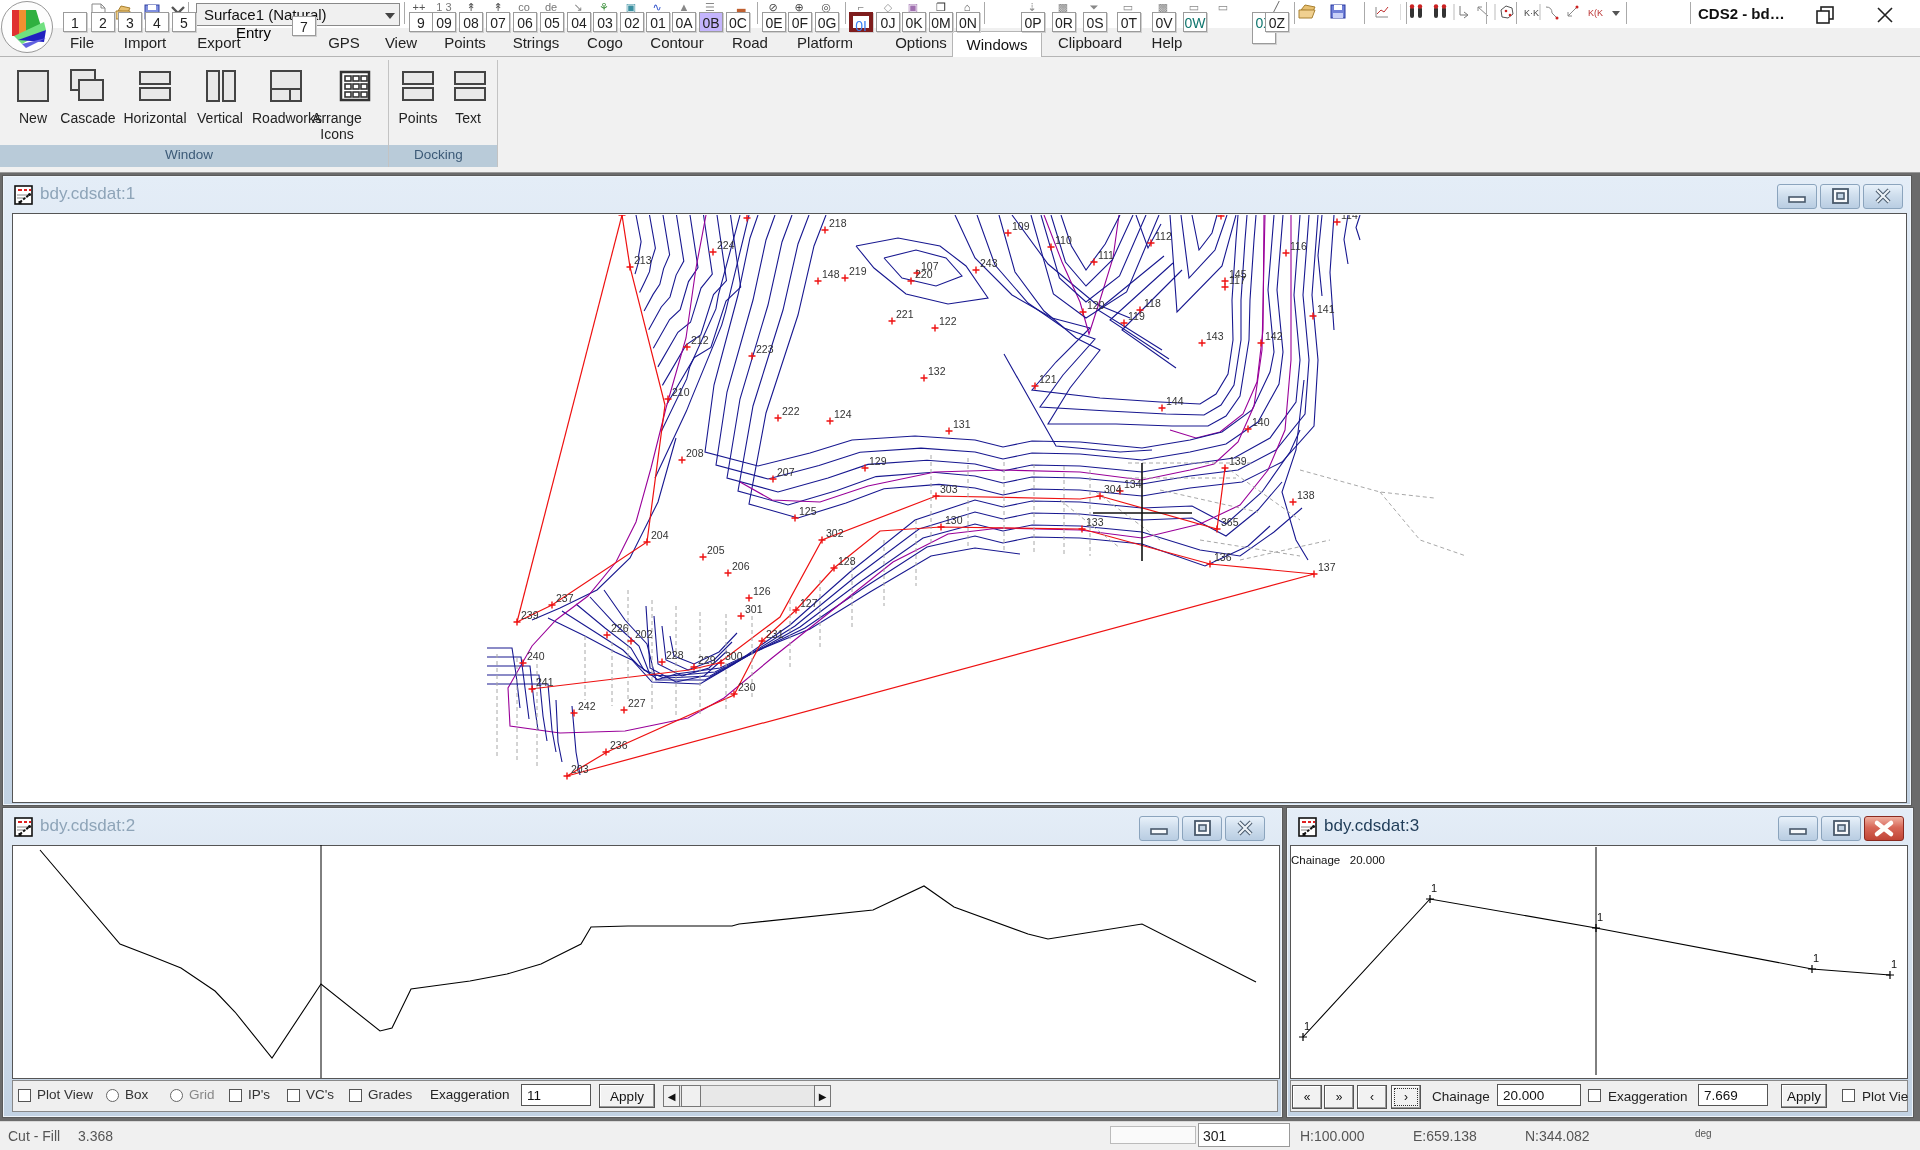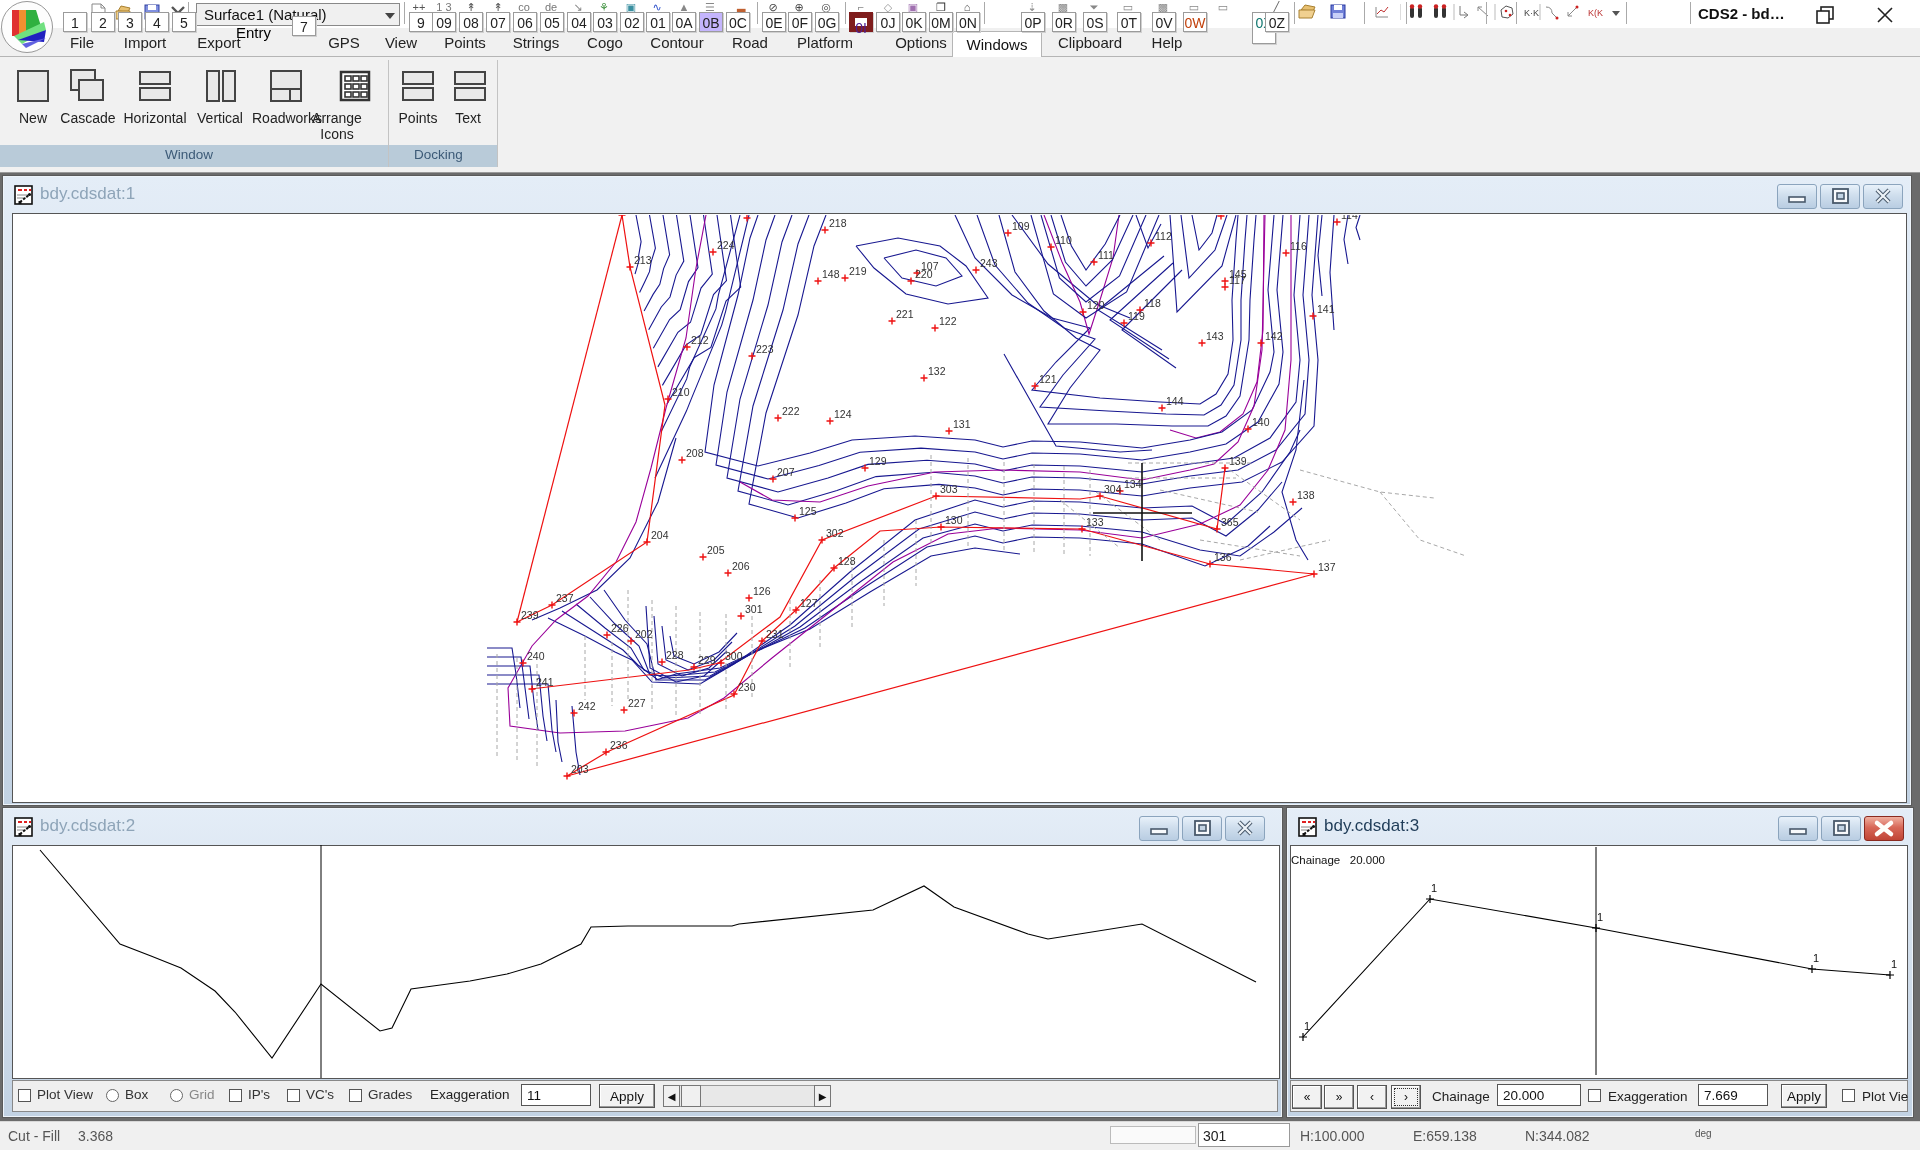--- a/index.html
+++ b/index.html
@@ -212,31 +212,31 @@
 <div style="position:absolute;left:567px;top:12px;width:24px;height:20px;background:#fff;border:1px solid #9b9b9b;box-shadow:1px 1px 0 #d0d0d0;font-size:14px;color:#222;text-align:center;line-height:20px;z-index:30">04</div>
 <div style="position:absolute;left:593px;top:12px;width:24px;height:20px;background:#fff;border:1px solid #9b9b9b;box-shadow:1px 1px 0 #d0d0d0;font-size:14px;color:#222;text-align:center;line-height:20px;z-index:30">03</div>
 <div style="position:absolute;left:620px;top:12px;width:24px;height:20px;background:#fff;border:1px solid #9b9b9b;box-shadow:1px 1px 0 #d0d0d0;font-size:14px;color:#222;text-align:center;line-height:20px;z-index:30">02</div>
 <div style="position:absolute;left:646px;top:12px;width:24px;height:20px;background:#fff;border:1px solid #9b9b9b;box-shadow:1px 1px 0 #d0d0d0;font-size:14px;color:#222;text-align:center;line-height:20px;z-index:30">01</div>
 <div style="position:absolute;left:672px;top:12px;width:24px;height:20px;background:#fff;border:1px solid #9b9b9b;box-shadow:1px 1px 0 #d0d0d0;font-size:14px;color:#222;text-align:center;line-height:20px;z-index:30">0A</div>
 <div style="position:absolute;left:699px;top:12px;width:24px;height:20px;background:#c4b5fd;border:1px solid #9b9b9b;box-shadow:1px 1px 0 #d0d0d0;font-size:14px;color:#222;text-align:center;line-height:20px;z-index:30">0B</div>
 <div style="position:absolute;left:726px;top:12px;width:24px;height:20px;background:#fff;border:1px solid #9b9b9b;box-shadow:1px 1px 0 #d0d0d0;font-size:14px;color:#222;text-align:center;line-height:20px;z-index:30">0C</div>
 <div style="position:absolute;left:762px;top:12px;width:24px;height:20px;background:#fff;border:1px solid #9b9b9b;box-shadow:1px 1px 0 #d0d0d0;font-size:14px;color:#222;text-align:center;line-height:20px;z-index:30">0E</div>
 <div style="position:absolute;left:788px;top:12px;width:24px;height:20px;background:#fff;border:1px solid #9b9b9b;box-shadow:1px 1px 0 #d0d0d0;font-size:14px;color:#222;text-align:center;line-height:20px;z-index:30">0F</div>
 <div style="position:absolute;left:815px;top:12px;width:24px;height:20px;background:#fff;border:1px solid #9b9b9b;box-shadow:1px 1px 0 #d0d0d0;font-size:14px;color:#222;text-align:center;line-height:20px;z-index:30">0G</div>
-<div style="position:absolute;left:849px;top:12px;width:24px;height:20px;background:#fff;border:6px solid #7f1d1d;box-shadow:1px 1px 0 #d0d0d0;font-size:14px;color:#4c1d95;text-align:center;line-height:20px;z-index:30">0I</div>
+<div style="position:absolute;left:849px;top:12px;width:24px;height:20px;background:#fff;border:4px solid #7f1d1d;box-shadow:1px 1px 0 #d0d0d0;font-size:14px;color:#3b82f6;text-align:center;line-height:20px;z-index:30">0I</div>
 <div style="position:absolute;left:876px;top:12px;width:24px;height:20px;background:#fff;border:1px solid #9b9b9b;box-shadow:1px 1px 0 #d0d0d0;font-size:14px;color:#222;text-align:center;line-height:20px;z-index:30">0J</div>
 <div style="position:absolute;left:902px;top:12px;width:24px;height:20px;background:#fff;border:1px solid #9b9b9b;box-shadow:1px 1px 0 #d0d0d0;font-size:14px;color:#222;text-align:center;line-height:20px;z-index:30">0K</div>
 <div style="position:absolute;left:929px;top:12px;width:24px;height:20px;background:#fff;border:1px solid #9b9b9b;box-shadow:1px 1px 0 #d0d0d0;font-size:14px;color:#222;text-align:center;line-height:20px;z-index:30">0M</div>
 <div style="position:absolute;left:956px;top:12px;width:24px;height:20px;background:#fff;border:1px solid #9b9b9b;box-shadow:1px 1px 0 #d0d0d0;font-size:14px;color:#222;text-align:center;line-height:20px;z-index:30">0N</div>
 <div style="position:absolute;left:1021px;top:12px;width:24px;height:20px;background:#fff;border:1px solid #9b9b9b;box-shadow:1px 1px 0 #d0d0d0;font-size:14px;color:#222;text-align:center;line-height:20px;z-index:30">0P</div>
 <div style="position:absolute;left:1052px;top:12px;width:24px;height:20px;background:#fff;border:1px solid #9b9b9b;box-shadow:1px 1px 0 #d0d0d0;font-size:14px;color:#222;text-align:center;line-height:20px;z-index:30">0R</div>
 <div style="position:absolute;left:1083px;top:12px;width:24px;height:20px;background:#fff;border:1px solid #9b9b9b;box-shadow:1px 1px 0 #d0d0d0;font-size:14px;color:#222;text-align:center;line-height:20px;z-index:30">0S</div>
 <div style="position:absolute;left:1117px;top:12px;width:24px;height:20px;background:#fff;border:1px solid #9b9b9b;box-shadow:1px 1px 0 #d0d0d0;font-size:14px;color:#222;text-align:center;line-height:20px;z-index:30">0T</div>
 <div style="position:absolute;left:1152px;top:12px;width:24px;height:20px;background:#fff;border:1px solid #9b9b9b;box-shadow:1px 1px 0 #d0d0d0;font-size:14px;color:#222;text-align:center;line-height:20px;z-index:30">0V</div>
-<div style="position:absolute;left:1183px;top:12px;width:24px;height:20px;background:#fff;border:1px solid #9b9b9b;box-shadow:1px 1px 0 #d0d0d0;font-size:14px;color:#c2410c;text-align:center;line-height:20px;z-index:30">0W</div>
+<div style="position:absolute;left:1183px;top:12px;width:24px;height:20px;background:#fff;border:1px solid #9b9b9b;box-shadow:1px 1px 0 #d0d0d0;font-size:14px;color:#0f766e;text-align:center;line-height:20px;z-index:30">0W</div>
 <div style="position:absolute;left:1252px;top:12px;width:24px;height:32px;background:#fff;border:1px solid #9b9b9b;box-shadow:1px 1px 0 #d0d0d0;font-size:14px;color:#0f766e;text-align:center;line-height:20px;z-index:30">0X</div>
 <div style="position:absolute;left:1265px;top:12px;width:24px;height:20px;background:#fff;border:1px solid #9b9b9b;box-shadow:1px 1px 0 #d0d0d0;font-size:14px;color:#222;text-align:center;line-height:20px;z-index:30">0Z</div>
 <div style="position:absolute;left:2px;top:175px;width:1910px;height:631px;background:linear-gradient(#e4edf7,#cfdcea 60%,#c2d2e3);border:1px solid #5a5a5a;box-shadow:inset 0 0 0 1px #eef4fa">
     <svg style="position:absolute;left:11px;top:9px" width="21" height="21" viewBox="0 0 21 21">
       <rect x="1" y="1" width="17" height="18" fill="#fff" stroke="#111" stroke-width="1.6"></rect>
       <path d="M4 5h4M10 5h3M15 5h2" stroke="#e02020" stroke-width="2.2"></path>
       <path d="M3 10h13M3 13h9" stroke="#888" stroke-width="1"></path>
       <path d="M6 17l9-7" stroke="#111" stroke-width="2" stroke-dasharray="2.5,1.5"></path>
       <circle cx="15.5" cy="9.5" r="1.6" fill="#111"></circle>
       <rect x="4.5" y="16" width="3" height="3" fill="#111"></rect>

